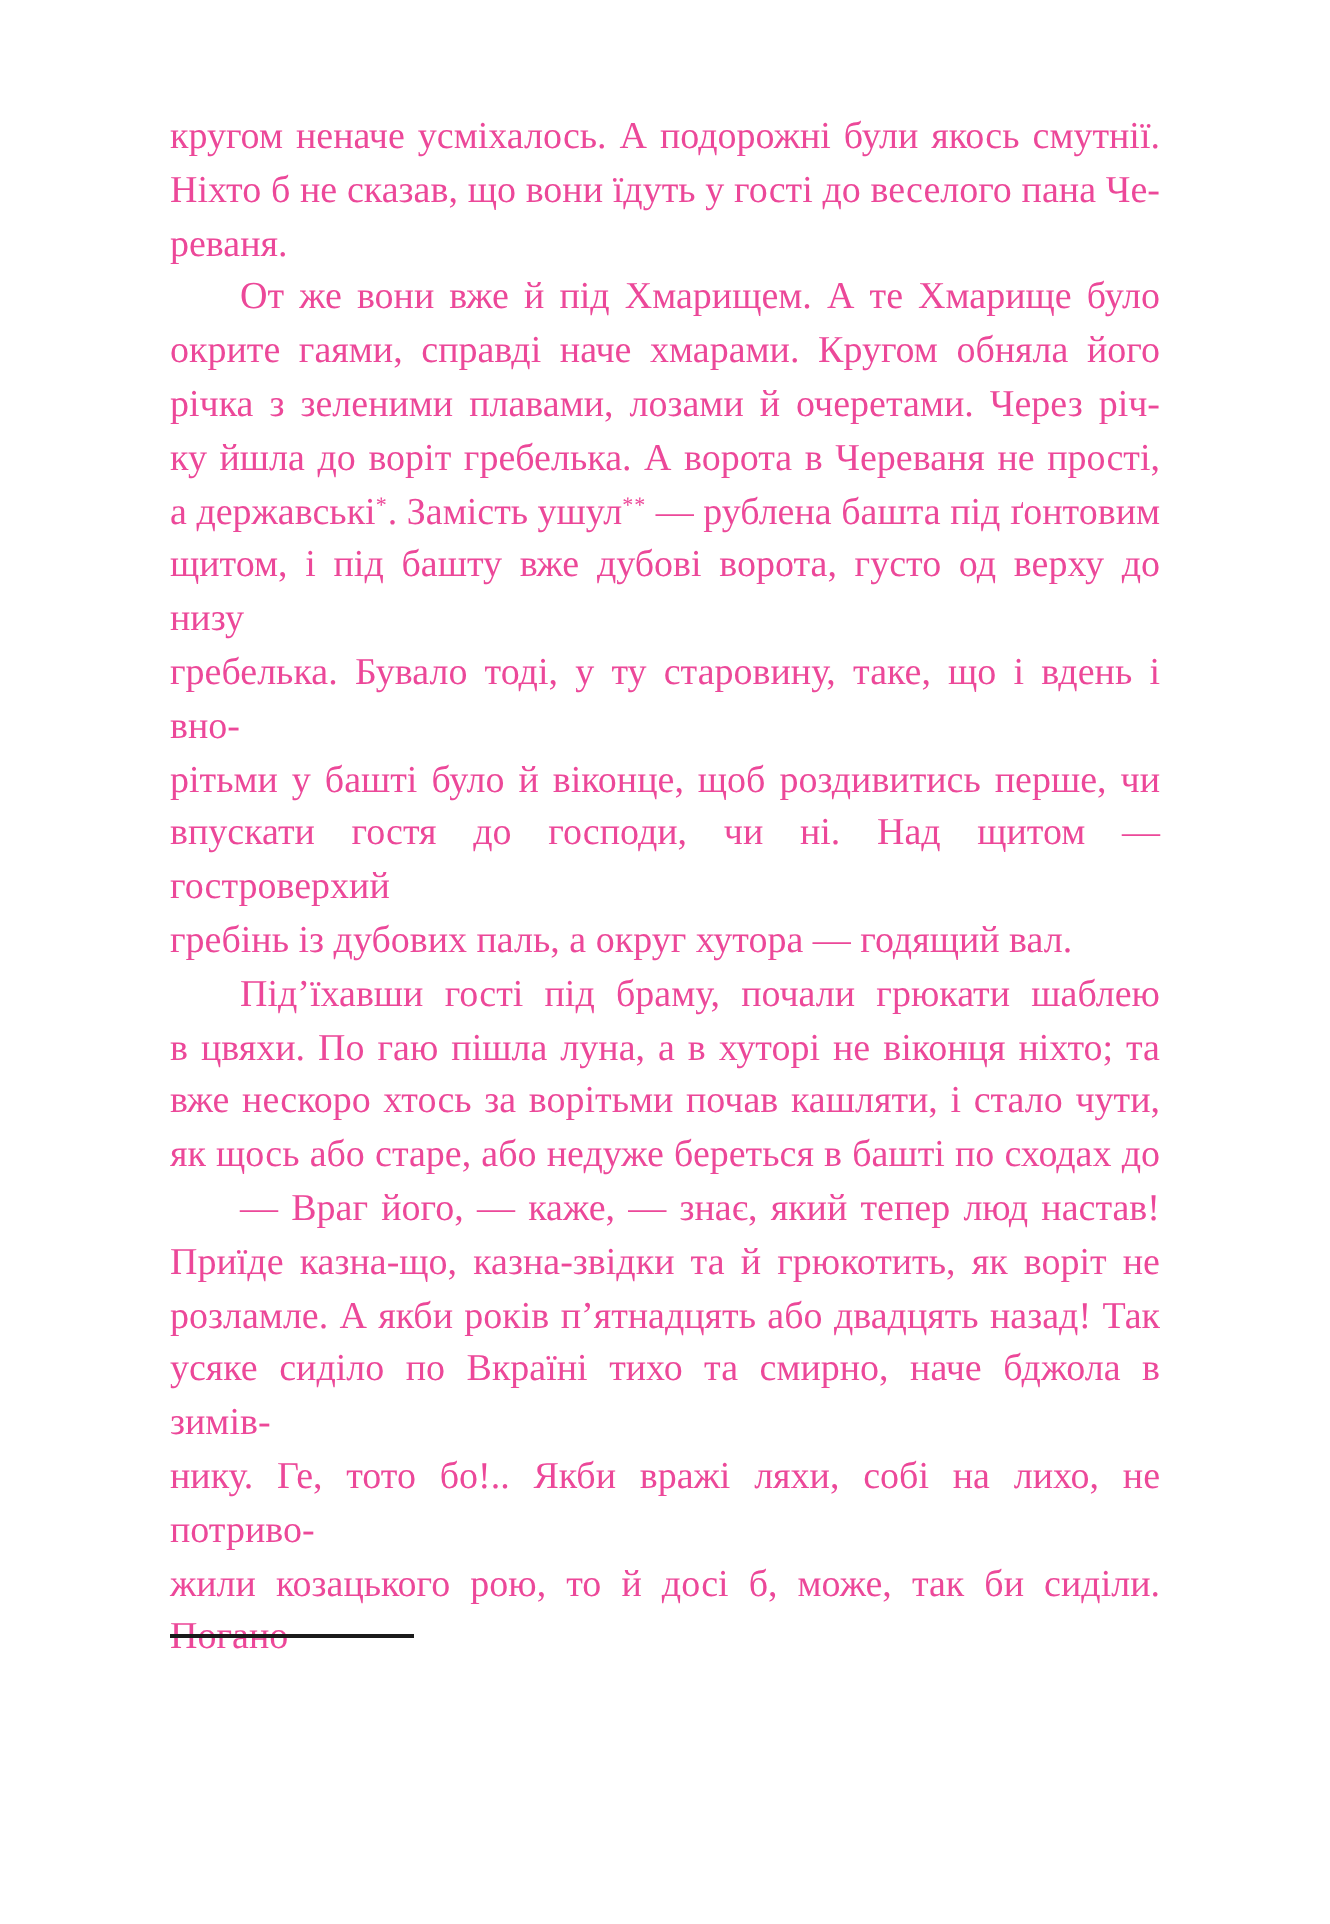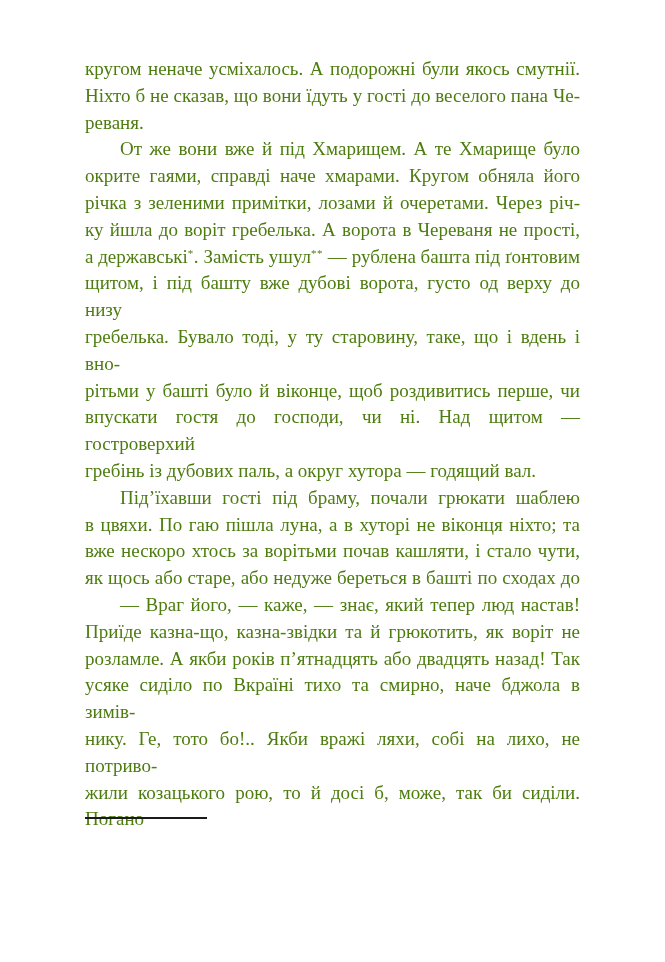--- a/index.html
+++ b/index.html
@@ -1,21 +1,21 @@
 <!DOCTYPE html>
 <html lang="uk"><head>
 <meta charset="utf-8">
 <style>
   html, body { margin: 0; padding: 0; }
   .page {
     position: relative;
     width: 665px;
     height: 828px;
     background: #ffffff;
-    color: #4d7c0f;
+    color: #ec4899;
     font-family: "Liberation Serif", "DejaVu Serif", serif;
     overflow: hidden;
   }
   .text-block {
     position: absolute;
     left: 85px;
     top: 56px;
     width: 495px;
     font-size: 19px;
     line-height: 26.8px;
@@ -76,21 +76,21 @@
 
   <main class="text-block">
       <div class="paragraph">
         <div class="line">кругом неначе усміхалось. А подорожні були якось смутнії.</div>
         <div class="line">Ніхто б не сказав, що вони їдуть у гості до веселого пана Че-</div>
         <div class="line para-last">реваня.</div>
       </div>
       <div class="paragraph">
         <div class="line indent">От же вони вже й під Хмарищем. А те Хмарище було</div>
         <div class="line">окрите гаями, справді наче хмарами. Кругом обняла його</div>
-        <div class="line">річка з зеленими примітки, лозами й очеретами. Через річ-</div>
+        <div class="line">річка з зеленими плавами, лозами й очеретами. Через річ-</div>
         <div class="line">ку йшла до воріт гребелька. А ворота в Череваня не прості,</div>
         <div class="line">а державські<sup class="fnmark">*</sup>. Замість ушул<sup class="fnmark">**</sup> — рублена башта під ґонтовим</div>
         <div class="line">щитом, і під башту вже дубові ворота, густо од верху до низу</div>
         <div class="line">гребелька. Бувало тоді, у ту старовину, таке, що і вдень і вно-</div>
         <div class="line">рітьми у башті було й віконце, щоб роздивитись перше, чи</div>
         <div class="line">впускати гостя до господи, чи ні. Над щитом — гостроверхий</div>
         <div class="line para-last">гребінь із дубових паль, а округ хутора — годящий вал.</div>
       </div>
       <div class="paragraph">
         <div class="line indent">Під’їхавши гості під браму, почали грюкати шаблею</div>

